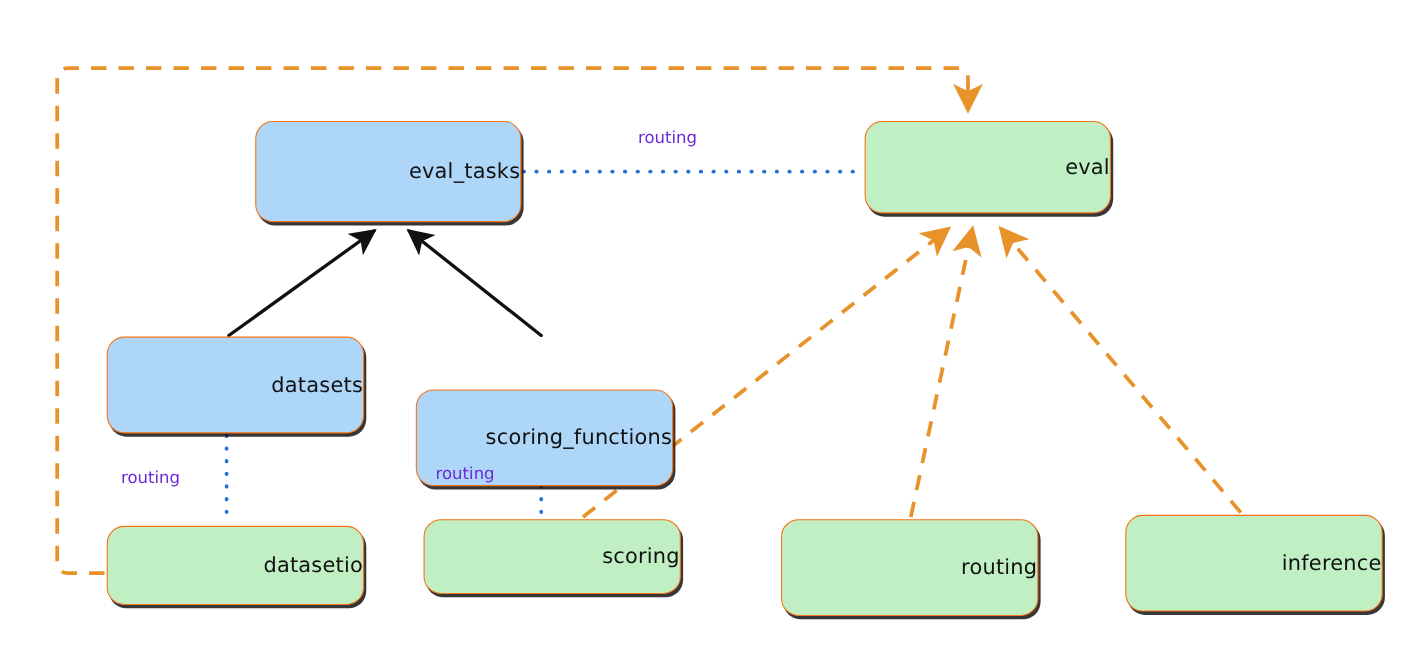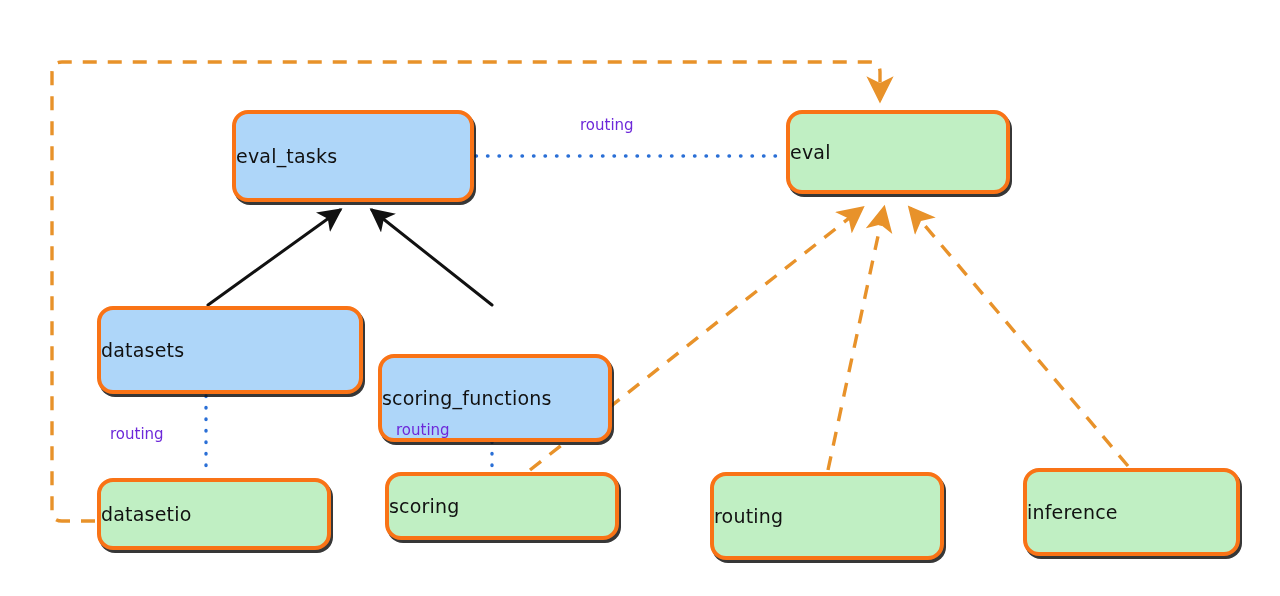--- a/index.html
+++ b/index.html
@@ -21,25 +21,25 @@
   #edges {
     position: absolute;
     left: 0;
     top: 0;
     width: 1280px;
     height: 596px;
   }
   .node {
     position: absolute;
     box-sizing: border-box;
-    border: 4px solid #f97316;
+    border: 1px solid #f97316;
     border-radius: 16px;
     display: flex;
     align-items: center;
-    justify-content: flex-start;
+    justify-content: flex-end;
     font-family: "DejaVu Sans", sans-serif;
     font-size: 19px;
     color: #111111;
     letter-spacing: 0.2px;
     box-shadow: 2px 3px 0 rgba(20,20,20,0.85);
   }
   .node.blue  { background: #aed6f9; }
   .node.green { background: #c0efc3; }
   .node-label {
     pointer-events: none;
@@ -89,41 +89,41 @@
   </svg>
 
   <div class="node blue" style="left:232px; top:110px; width:242px; height:92px;">
     <span class="node-label">eval_tasks</span>
   </div>
 
   <div class="node green" style="left:786px; top:110px; width:224px; height:84px;">
     <span class="node-label">eval</span>
   </div>
 
-  <div class="node blue" style="left:97px; top:306px; width:266px; height:88px;">
+  <div class="node blue" style="left:97px; top:306px; width:234px; height:88px;">
     <span class="node-label">datasets</span>
   </div>
 
   <div class="node blue" style="left:378px; top:306px; width:234px; height:88px;margin-top:48px;">
     <span class="node-label">scoring_functions</span>
   </div>
 
   <div class="node green" style="left:97px; top:478px; width:234px; height:72px;">
     <span class="node-label">datasetio</span>
   </div>
 
   <div class="node green" style="left:385px; top:472px; width:234px; height:68px;">
     <span class="node-label">scoring</span>
   </div>
 
   <div class="node green" style="left:710px; top:472px; width:234px; height:88px;">
     <span class="node-label">routing</span>
   </div>
 
-  <div class="node green" style="left:1023px; top:468px; width:217px; height:88px;">
+  <div class="node green" style="left:1023px; top:468px; width:234px; height:88px;">
     <span class="node-label">inference</span>
   </div>
 
   <div class="edge-label" style="left:580px; top:116px;">routing</div>
 
   <div class="edge-label" style="left:110px; top:425px;">routing</div>
 
   <div class="edge-label" style="left:396px; top:421px;">routing</div>
 
 </div>

